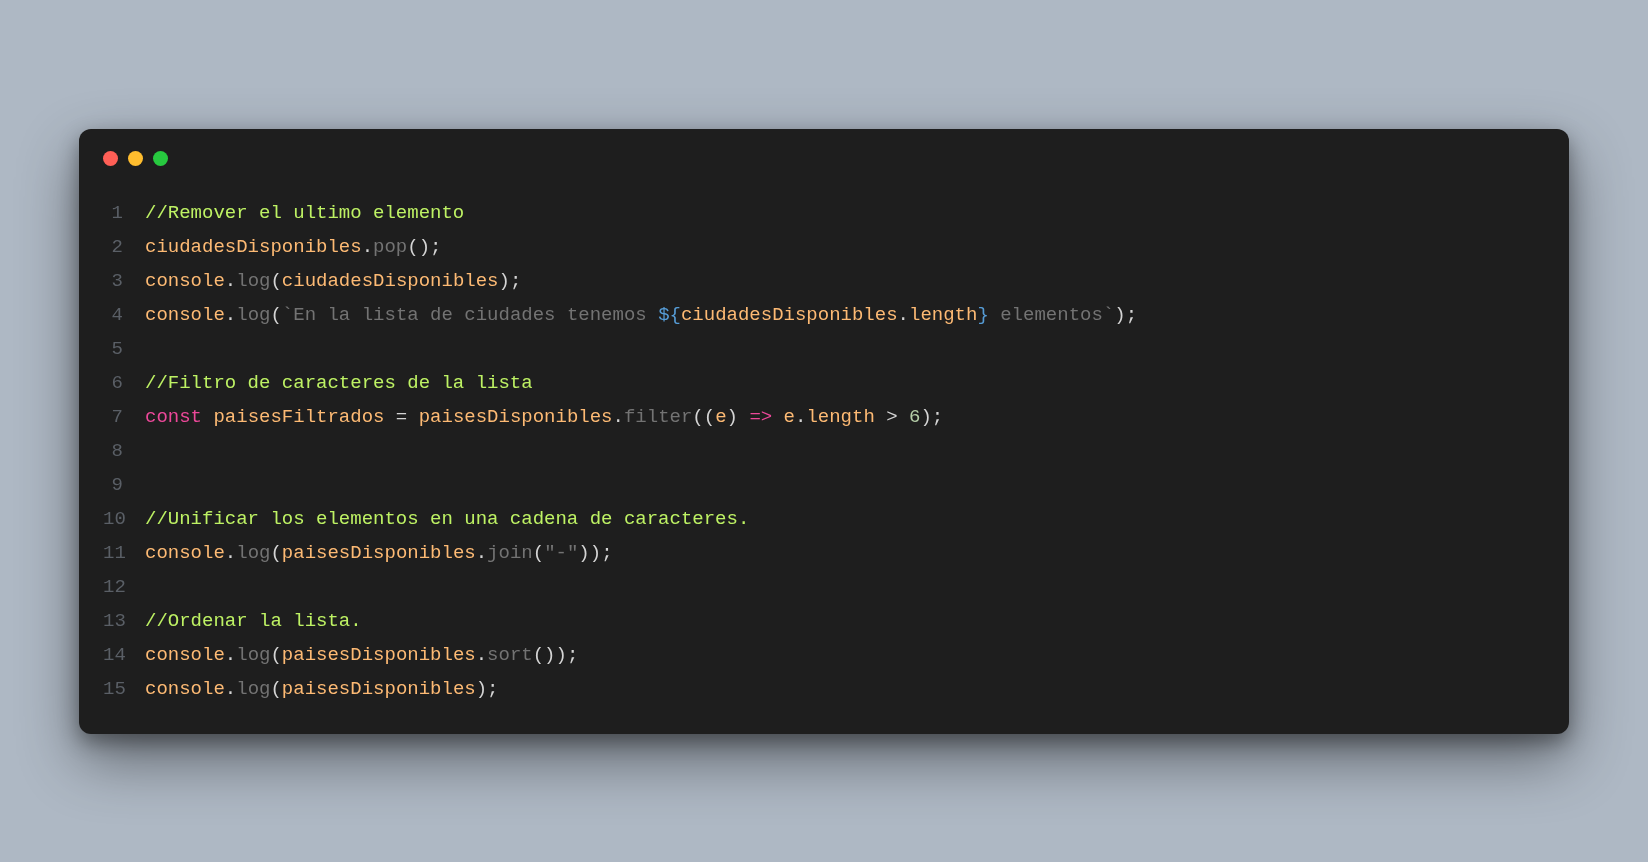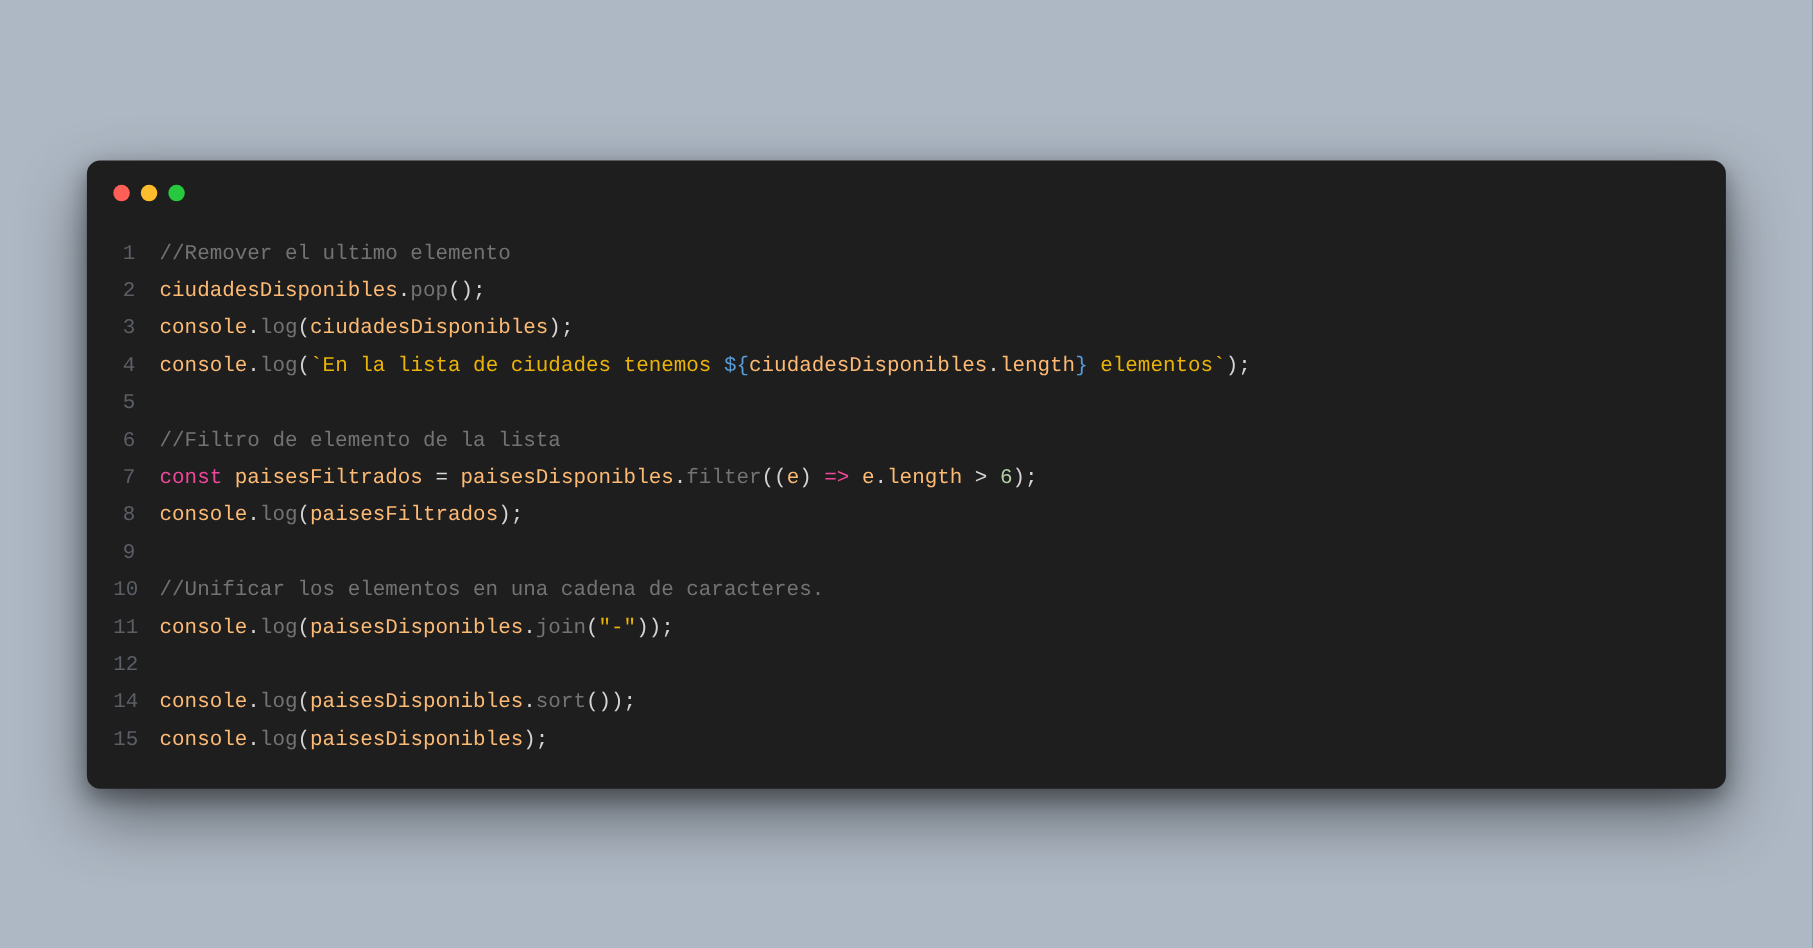--- a/index.html
+++ b/index.html
@@ -45,47 +45,48 @@
   }
   .gutter {
     color: #5a5f66;
     width: 42px;
     text-align: right;
     padding-right: 22px;
     user-select: none;
     flex: 0 0 42px;
   }
   .code { color: #d4d4d4; }
-  .tk-comment { color: #737373; }
+  .tk-comment { color: #bef264; }
   .tk-ident   { color: #fdba74; }
   .tk-default { color: #d4d4d4; }
   .tk-func    { color: #737373; }
   .tk-keyword { color: #ec4899; }
-  .tk-string  { color: #eab308; }
+  .tk-string  { color: #737373; }
   .tk-number  { color: #b5cea8; }
   .tk-interp  { color: #569cd6; }
 </style>
 </head>
 <body>
 
 <div class="window">
   <div class="titlebar">
     <div class="dot red"></div>
     <div class="dot yellow"></div>
     <div class="dot green"></div>
   </div>
   <div class="editor" id="editor">
       <div class="line"><span class="gutter">1</span><span class="code"><span class="tk-comment">//Remover el ultimo elemento</span></span></div>
       <div class="line"><span class="gutter">2</span><span class="code"><span class="tk-ident">ciudadesDisponibles</span><span class="tk-default">.</span><span class="tk-func">pop</span><span class="tk-default">();</span></span></div>
       <div class="line"><span class="gutter">3</span><span class="code"><span class="tk-ident">console</span><span class="tk-default">.</span><span class="tk-func">log</span><span class="tk-default">(</span><span class="tk-ident">ciudadesDisponibles</span><span class="tk-default">);</span></span></div>
       <div class="line"><span class="gutter">4</span><span class="code"><span class="tk-ident">console</span><span class="tk-default">.</span><span class="tk-func">log</span><span class="tk-default">(</span><span class="tk-string">`En la lista de ciudades tenemos </span><span class="tk-interp">${</span><span class="tk-ident">ciudadesDisponibles</span><span class="tk-default">.</span><span class="tk-ident">length</span><span class="tk-interp">}</span><span class="tk-string"> elementos`</span><span class="tk-default">);</span></span></div>
       <div class="line"><span class="gutter">5</span><span class="code"><span class="tk-default"></span></span></div>
-      <div class="line"><span class="gutter">6</span><span class="code"><span class="tk-comment">//Filtro de elemento de la lista</span></span></div>
+      <div class="line"><span class="gutter">6</span><span class="code"><span class="tk-comment">//Filtro de caracteres de la lista</span></span></div>
       <div class="line"><span class="gutter">7</span><span class="code"><span class="tk-keyword">const</span><span class="tk-default"> </span><span class="tk-ident">paisesFiltrados</span><span class="tk-default"> = </span><span class="tk-ident">paisesDisponibles</span><span class="tk-default">.</span><span class="tk-func">filter</span><span class="tk-default">((</span><span class="tk-ident">e</span><span class="tk-default">) </span><span class="tk-keyword">=&gt;</span><span class="tk-default"> </span><span class="tk-ident">e</span><span class="tk-default">.</span><span class="tk-ident">length</span><span class="tk-default"> &gt; </span><span class="tk-number">6</span><span class="tk-default">);</span></span></div>
-      <div class="line"><span class="gutter">8</span><span class="code"><span class="tk-ident">console</span><span class="tk-default">.</span><span class="tk-func">log</span><span class="tk-default">(</span><span class="tk-ident">paisesFiltrados</span><span class="tk-default">);</span></span></div>
+      <div class="line"><span class="gutter">8</span></div>
       <div class="line"><span class="gutter">9</span><span class="code"><span class="tk-default"></span></span></div>
       <div class="line"><span class="gutter">10</span><span class="code"><span class="tk-comment">//Unificar los elementos en una cadena de caracteres.</span></span></div>
       <div class="line"><span class="gutter">11</span><span class="code"><span class="tk-ident">console</span><span class="tk-default">.</span><span class="tk-func">log</span><span class="tk-default">(</span><span class="tk-ident">paisesDisponibles</span><span class="tk-default">.</span><span class="tk-func">join</span><span class="tk-default">(</span><span class="tk-string">"-"</span><span class="tk-default">));</span></span></div>
       <div class="line"><span class="gutter">12</span><span class="code"><span class="tk-default"></span></span></div>
+      <div class="line"><span class="gutter">13</span><span class="code"><span class="tk-comment">//Ordenar la lista.</span></span></div>
       <div class="line"><span class="gutter">14</span><span class="code"><span class="tk-ident">console</span><span class="tk-default">.</span><span class="tk-func">log</span><span class="tk-default">(</span><span class="tk-ident">paisesDisponibles</span><span class="tk-default">.</span><span class="tk-func">sort</span><span class="tk-default">());</span></span></div>
       <div class="line"><span class="gutter">15</span><span class="code"><span class="tk-ident">console</span><span class="tk-default">.</span><span class="tk-func">log</span><span class="tk-default">(</span><span class="tk-ident">paisesDisponibles</span><span class="tk-default">);</span></span></div>
     </div>
 </div>
 
 </body></html>

